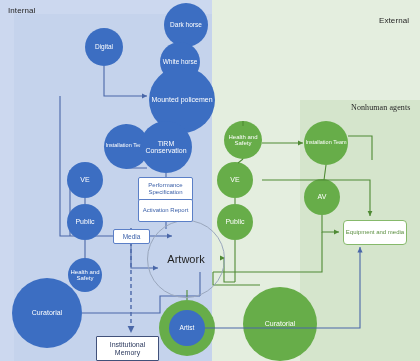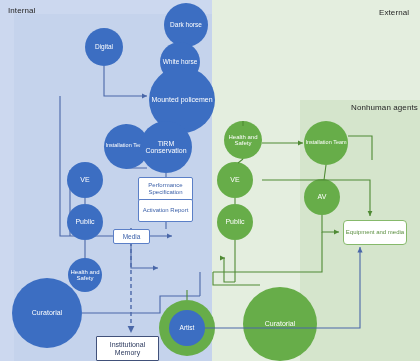--- a/index.html
+++ b/index.html
@@ -15,22 +15,22 @@
   .zone-internal{left:0;top:0;width:212px;height:361px;background:#ccd8ef;}
   .zone-external{left:212px;top:0;width:208px;height:361px;background:#e4eedf;}
   .zone-internal-inner{left:14px;top:14px;width:198px;height:347px;background:#c5d3ec;}
   .zone-nonhuman{left:300px;top:100px;width:120px;height:261px;background:#d5e5cc;}
 
   .zone-label{
     position:absolute;font-size:8px;color:#262626;letter-spacing:.1px;
     white-space:nowrap;
   }
   .lbl-internal{left:8px;top:6px;}
-  .lbl-external{left:379px;top:8px;}
-  .lbl-nonhuman{left:351px;top:103px;}
+  .lbl-external{left:379px;top:16px;}
+  .lbl-nonhuman{left:351px;top:103px;font-family:Liberation Serif, serif;}
 
   
   svg.edges{position:absolute;left:0;top:0;width:420px;height:361px;overflow:visible;}
 
   
   .node{
     position:absolute;border-radius:50%;
     display:flex;align-items:center;justify-content:center;
     text-align:center;color:#ffffff;line-height:1.05;
     box-sizing:border-box;
@@ -135,20 +135,23 @@
       <path d="M262,180 L370,180 L370,216" marker-end="url(#ag)"></path>
       <path d="M235,240 L235,282"></path>
       <path d="M235,282 L224,282 L224,258 L225,258" marker-end="url(#ag)"></path>
       <path d="M372,160 L372,136 L348,136"></path>
       <path d="M187,300 L187,290"></path>
     </g>
   </svg>
 
   <div></div>
 
+  <div class="artwork" id="artwork-node" style="left: 147px; top: 220px; width: 76px; height: 76px; font-size: 11px;">
+    <span>Artwork</span>
+  </div>
 
   <div></div>
 
 <div class="node blue" style="left: 164px; top: 3px; width: 44px; height: 44px; font-size: 6.5px;">
       <span>Dark horse</span>
     </div>
     <div class="node blue" style="left: 160px; top: 42px; width: 40px; height: 40px; font-size: 6.5px;">
       <span>White horse</span>
     </div>
     <div class="node blue" style="left: 149px; top: 67px; width: 66px; height: 66px; font-size: 7px;">

